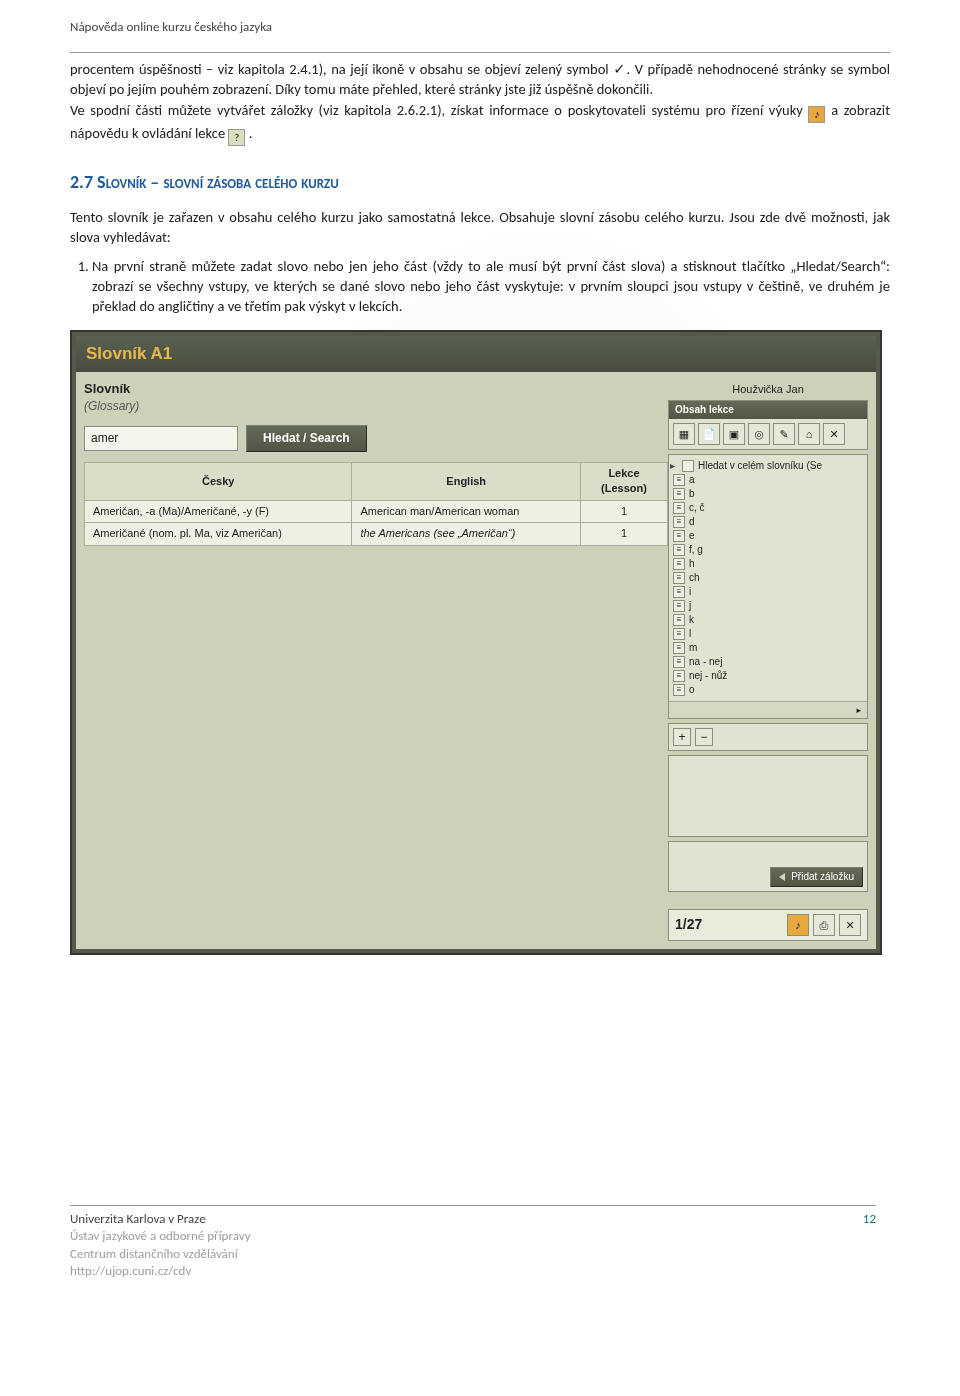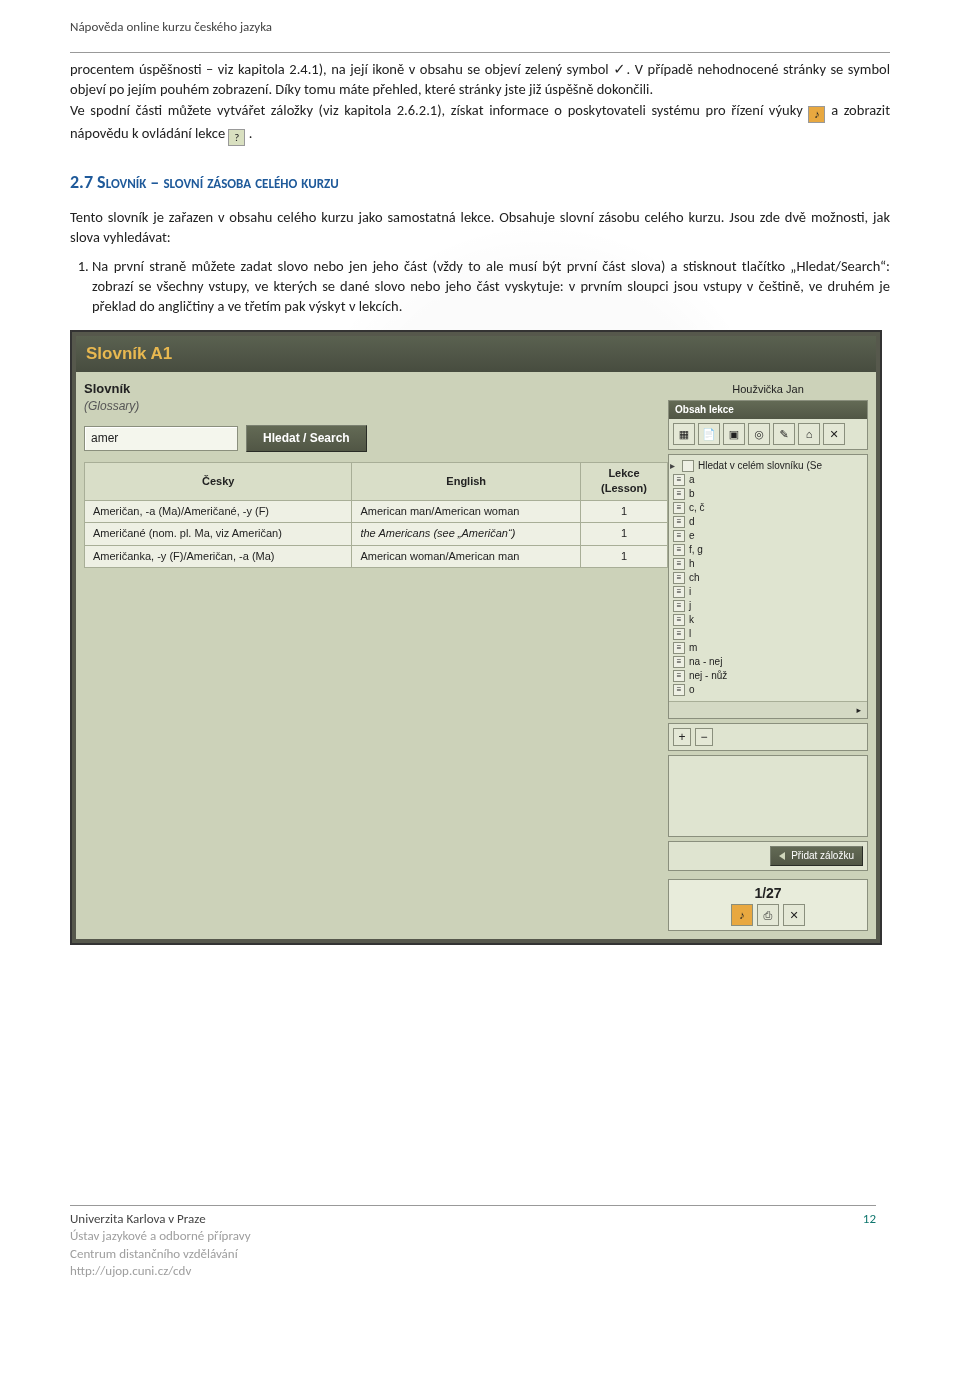--- a/index.html
+++ b/index.html
@@ -191,42 +191,42 @@
     border-top: 1px solid #a8ae97;
     font-size: 9px;
   }
   .side-plusminus {
     display:flex; gap:4px; padding:4px;
   }
   .side-plusminus .tb-icon { width:18px; height:18px; line-height:16px; font-size:12px;}
   .bookmark-row {
     display:flex; align-items:center; justify-content:flex-end; gap:6px;
     padding:4px;
+    margin-top:21px;
   }
   .bm-btn {
     background: linear-gradient(#636a55,#515645);
     color:#fff;
     border:1px outset #7a8070;
     font-size:10px;
     padding:2px 8px;
     display:flex; align-items:center; gap:6px;
   }
   .bm-btn .arrow {
     width:0;height:0;
     border-top:4px solid transparent;
     border-bottom:4px solid transparent;
     border-right:6px solid #cfd6bb;
   }
   .status-row {
     display:flex; justify-content:space-between; align-items:center;
-    padding:4px 0;
+    padding:4px 6px;
     background:#e8ecdb;
     border:1px solid #8a8f7d;
-    margin-top:8px;
-    flex-direction:column;
+    margin-top:17px;
   }
   .status-counter { font-weight:bold; font-size:14px; }
   .status-icons { display:flex; gap:4px; }
 
   
   .footer {
     position: absolute;
     bottom: 20px;
     left: 70px;
     right: 84px;
@@ -302,25 +302,20 @@
                   <tr>
                     <td>Američan, -a (Ma)/Američané, -y (F)</td>
                     <td>American man/American woman</td>
                     <td class="num">1</td>
                   </tr>
                   <tr>
                     <td>Američané (nom. pl. Ma, viz Američan)</td>
                     <td class="it">the Americans (see „Američan“)</td>
                     <td class="num">1</td>
                   </tr>
-                  <tr>
-                    <td>Američanka, -y (F)/Američan, -a (Ma)</td>
-                    <td>American woman/American man</td>
-                    <td class="num">1</td>
-                  </tr>
                 </tbody>
             </table>
           </div>
 
           <div class="app-side">
             <div class="side-label">Houžvička Jan</div>
 
             <div class="side-box">
               <div class="side-box-title">Obsah lekce</div>
               <div class="toolbar-icons">

